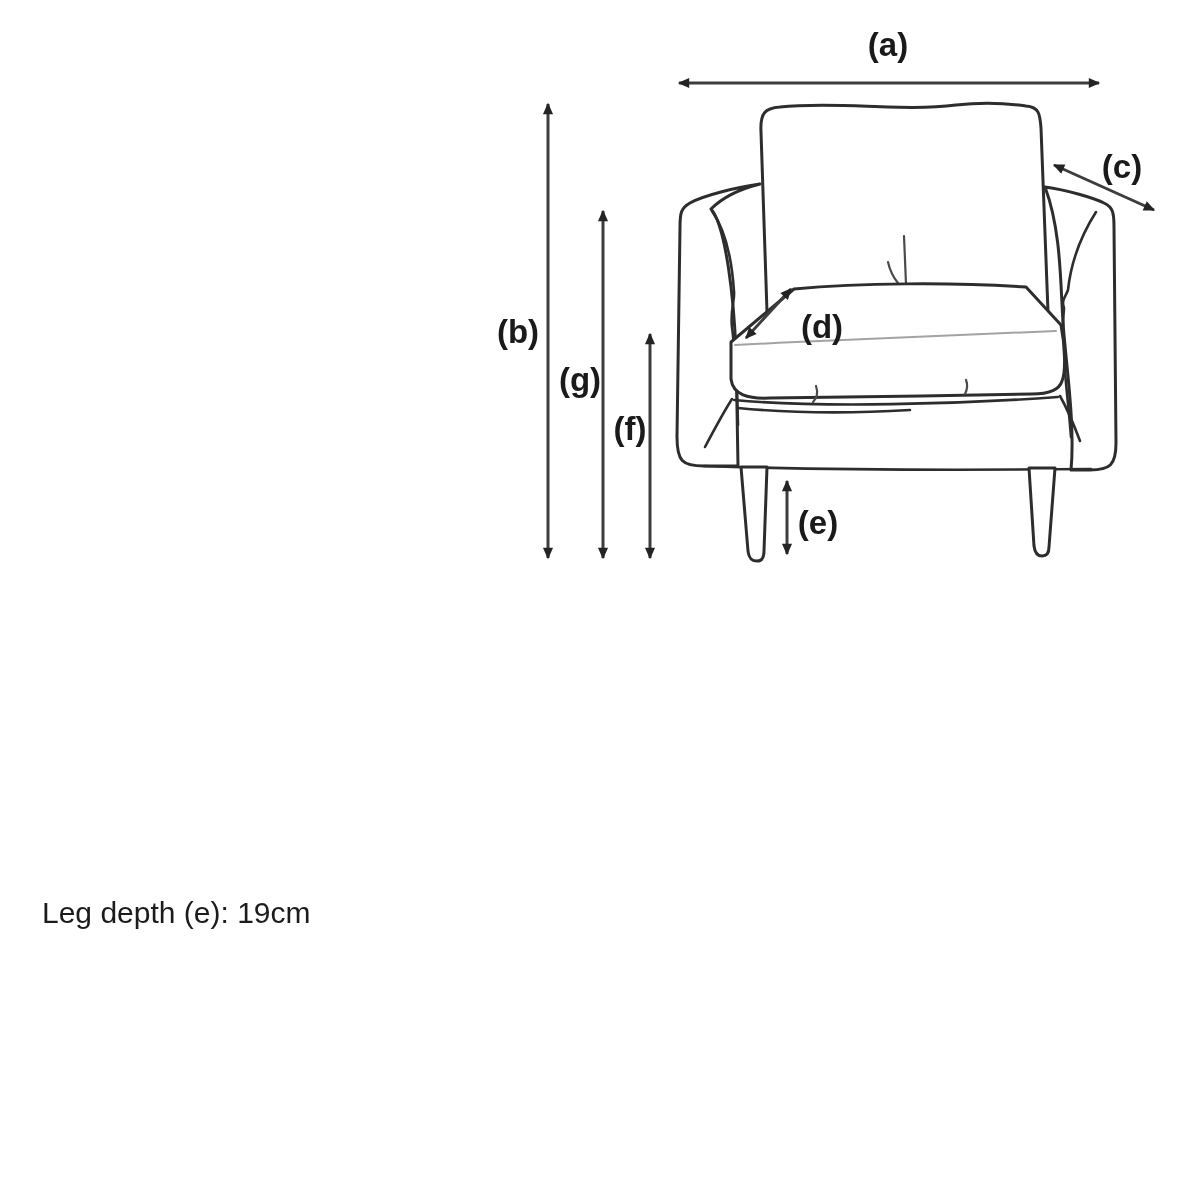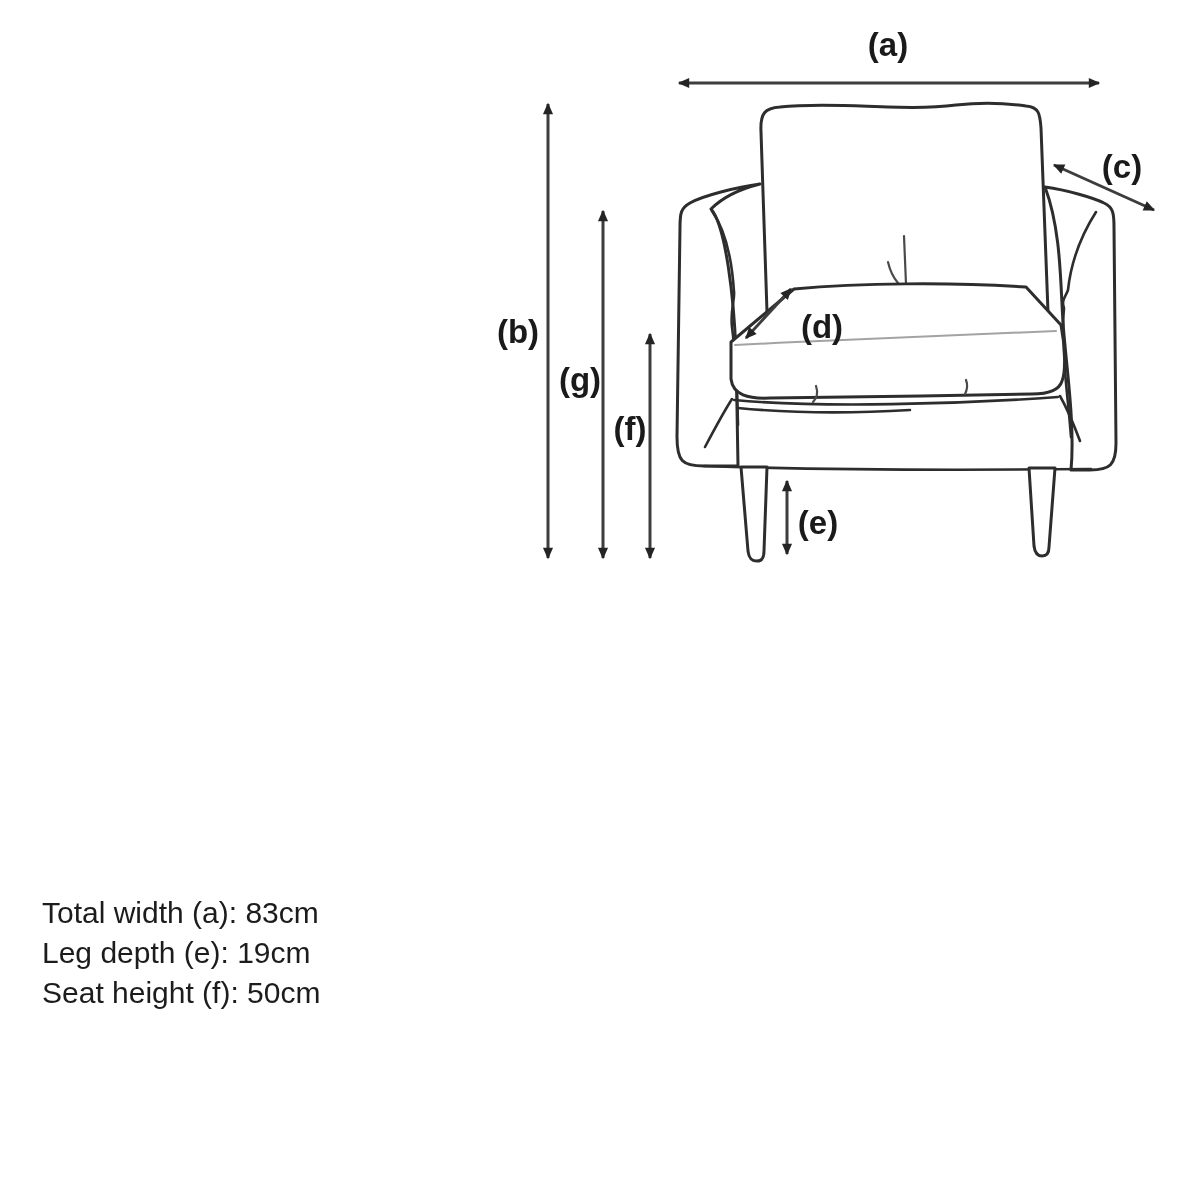--- a/index.html
+++ b/index.html
@@ -141,18 +141,16 @@
       <text class="dim-label" x="518" y="343">(b)</text>
       <text class="dim-label" x="1122" y="178">(c)</text>
       <text class="dim-label" x="822" y="338">(d)</text>
       <text class="dim-label" x="818" y="534">(e)</text>
       <text class="dim-label" x="630" y="440">(f)</text>
       <text class="dim-label" x="580" y="391">(g)</text>
     </g>
   </svg>
 
   <div class="specs">
-    <div class="spec-line">Total width (a): 83cm</div>
     <div class="spec-line">Leg depth (e): 19cm</div>
-    <div class="spec-line">Seat height (f): 50cm</div>
   </div>
 
 </div>
 
 </body></html>

